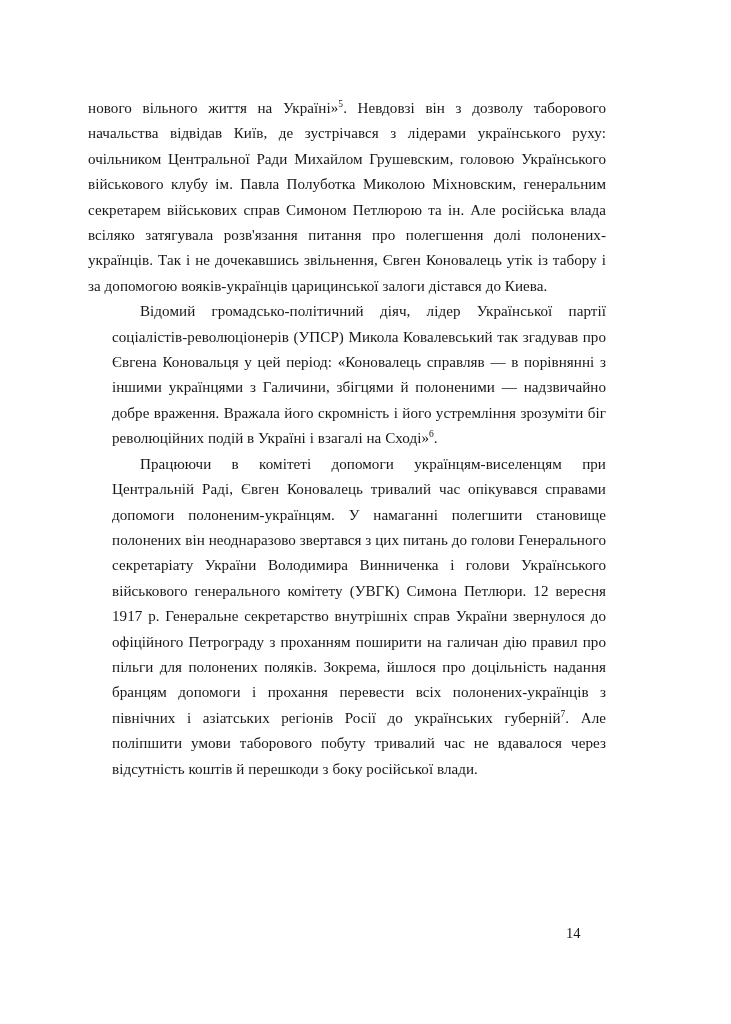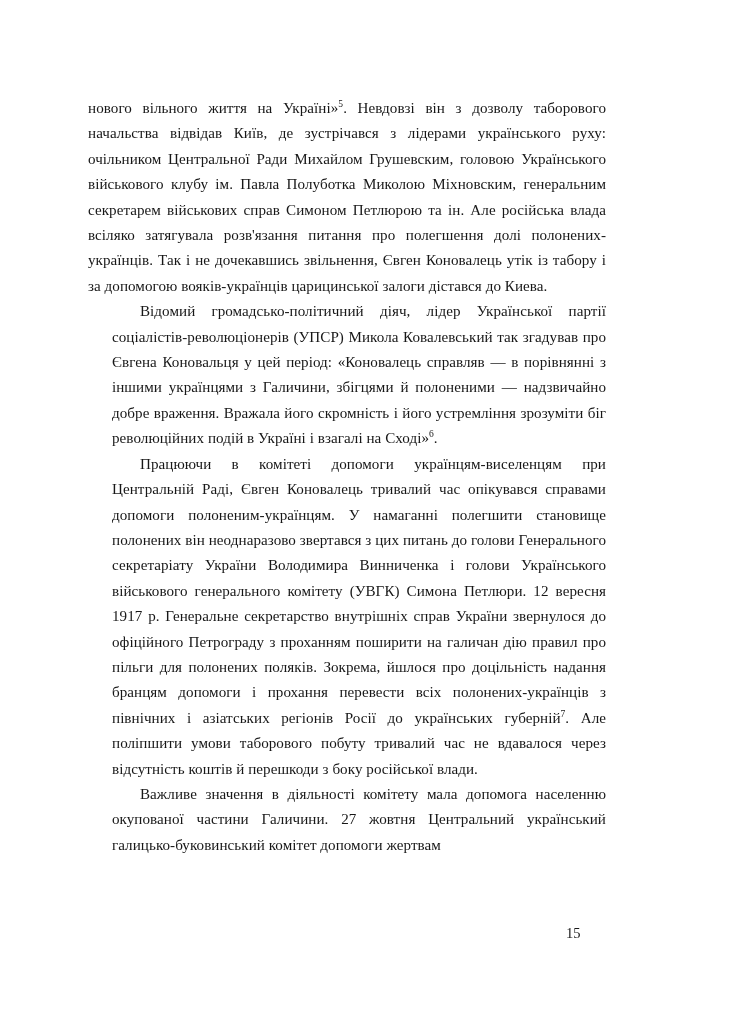--- a/index.html
+++ b/index.html
@@ -59,16 +59,15 @@
   }
 </style>
 </head>
 <body>
 
 <div class="page">
   <div class="text-block" id="body-text">
       <p class="para">нового вільного життя на Україні»<sup>5</sup>. Невдовзі він з дозволу таборового начальства відвідав Київ, де зустрічався з лідерами українського руху: очільником Центральної Ради Михайлом Грушевским, головою Українського військового клубу ім. Павла Полуботка Миколою Міхновским, генеральним секретарем військових справ Симоном Петлюрою та ін. Але російська влада всіляко затягувала розв'язання питання про полегшення долі полонених-українців. Так і не дочекавшись звільнення, Євген Коновалець утік із табору і за допомогою вояків-українців царицинської залоги дістався до Киева.</p>
       <p class="para indent">Відомий громадсько-політичний діяч, лідер Української партії соціалістів-революціонерів (УПСР) Микола Ковалевський так згадував про Євгена Коновальця у цей період: «Коновалець справляв — в порівнянні з іншими українцями з Галичини, збігцями й полоненими — надзвичайно добре враження. Вражала його скромність і його устремління зрозуміти біг революційних подій в Україні і взагалі на Сході»<sup>6</sup>.</p>
       <p class="para indent">Працюючи в комітеті допомоги українцям-виселенцям при Центральній Раді, Євген Коновалець тривалий час опікувався справами допомоги полоненим-українцям. У намаганні полегшити становище полонених він неоднаразово звертався з цих питань до голови Генерального секретаріату України Володимира Винниченка і голови Українського військового генерального комітету (УВГК) Симона Петлюри. 12 вересня 1917 р. Генеральне секретарство внутрішніх справ України звернулося до офіційного Петрограду з проханням поширити на галичан дію правил про пільги для полонених поляків. Зокрема, йшлося про доцільність надання бранцям допомоги і прохання перевести всіх полонених-українців з північних і азіатських регіонів Росії до українських губерній<sup>7</sup>. Але поліпшити умови таборового побуту тривалий час не вдавалося через відсутність коштів й перешкоди з боку російської влади.</p>
-      <p class="para indent">Важливе значення в діяльності комітету мала допомога населенню окупованої частини Галичини. 27 жовтня Центральний український галицько-буковинський комітет допомоги жертвам</p>
     </div>
-  <div class="page-number">15</div>
+  <div class="page-number">14</div>
 </div>
 
 </body></html>

